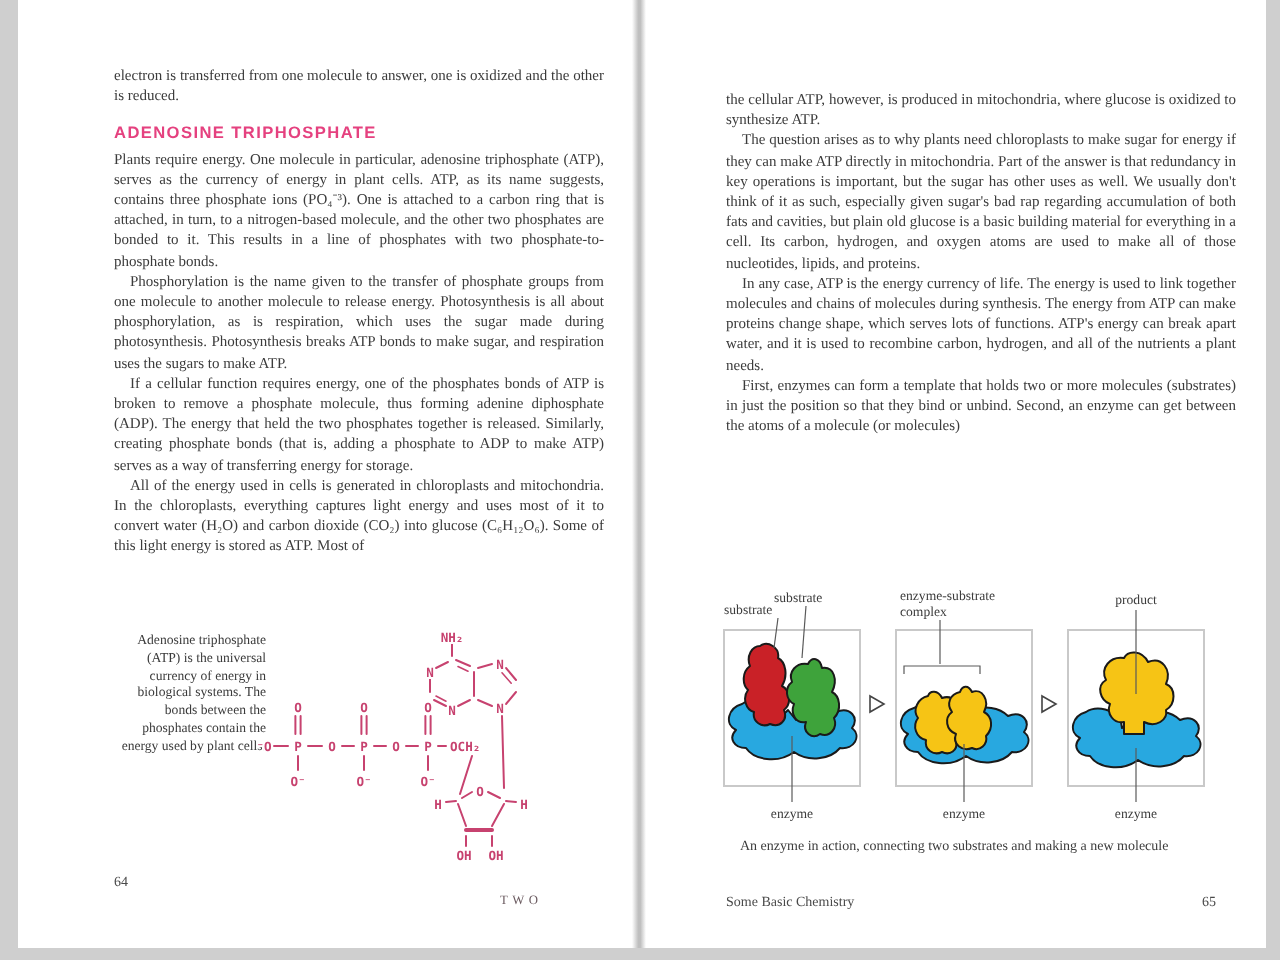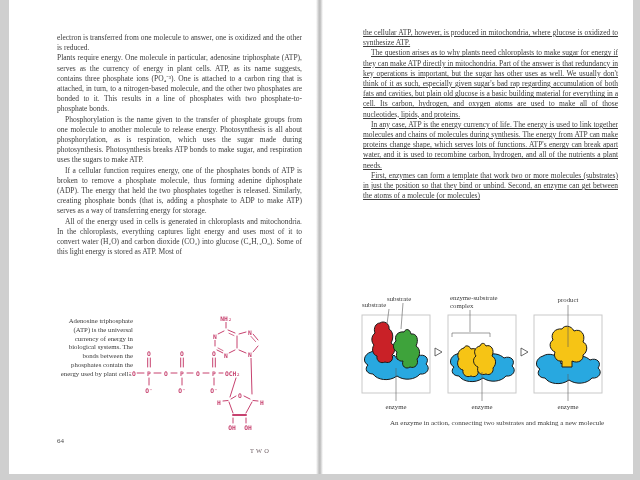--- a/index.html
+++ b/index.html
@@ -25,31 +25,32 @@
   .atom.start{text-anchor:start;}
   .footer{position:absolute;font-size:7px;color:#4a4a4a;}
   .runhead-two{position:absolute;left:250px;top:447px;font-size:6.4px;letter-spacing:2.2px;color:#6b5b60;}
   .rfooter{position:absolute;left:363px;top:447px;width:245px;display:flex;
            justify-content:space-between;font-size:7px;color:#4a4a4a;}
   .diagram{position:absolute;left:360px;top:292px;}
   .panel{fill:none;stroke:#c9c9c9;stroke-width:1;}
   .dlabel{font-family:"Liberation Serif",serif;font-size:6.8px;fill:#3c3c3c;}
   .pline{stroke:#5a5a5a;stroke-width:0.6;fill:none;}
   .blob{stroke:#1a1a1a;stroke-width:1;stroke-linejoin:round;}
-  .dcaption{position:absolute;left:370px;top:419px;font-size:7px;color:#3c3c3c;margin-left:20px;}
+  .dcaption{position:absolute;left:370px;top:419px;font-size:7px;color:#3c3c3c;}
 </style>
 </head>
 <body>
 
 <div class="stage">
   <div class="spread"></div>
   <div class="gutter"></div>
 
   <div class="col" style="left:57px;top:33px;width:245px;">
     <p class="noindent">electron is transferred from one molecule to answer, one is oxidized and the other is reduced.</p>
+    <h2>ADENOSINE TRIPHOSPHATE</h2>
     <p class="noindent">Plants require energy. One molecule in particular, adenosine triphosphate (ATP), serves as the currency of energy in plant cells. ATP, as its name suggests, contains three phosphate ions (PO₄⁻³). One is attached to a carbon ring that is attached, in turn, to a nitrogen-based molecule, and the other two phosphates are bonded to it. This results in a line of phosphates with two phosphate-to-phosphate bonds.</p>
     <p>Phosphorylation is the name given to the transfer of phosphate groups from one molecule to another molecule to release energy. Photosynthesis is all about phosphorylation, as is respiration, which uses the sugar made during photosynthesis. Photosynthesis breaks ATP bonds to make sugar, and respiration uses the sugars to make ATP.</p>
     <p>If a cellular function requires energy, one of the phosphates bonds of ATP is broken to remove a phosphate molecule, thus forming adenine diphosphate (ADP). The energy that held the two phosphates together is released. Similarly, creating phosphate bonds (that is, adding a phosphate to ADP to make ATP) serves as a way of transferring energy for storage.</p>
     <p>All of the energy used in cells is generated in chloroplasts and mitochondria. In the chloroplasts, everything captures light energy and uses most of it to convert water (H₂O) and carbon dioxide (CO₂) into glucose (C₆H₁₂O₆). Some of this light energy is stored as ATP. Most of</p>
   </div>
 
   <div class="figcaption">Adenosine triphosphate (ATP) is the universal currency of energy in biological systems. The bonds between the phosphates contain the energy used by plant cells.</div>
 
   <svg class="molecule" width="200" height="140" viewBox="0 0 200 140">
 
@@ -124,25 +125,25 @@
     <text class="atom" x="118" y="92">O</text>
     <text class="atom" x="97" y="98.5">H</text>
     <text class="atom" x="140" y="98.5">H</text>
     <text class="atom" x="110" y="124">OH</text>
     <text class="atom" x="126" y="124">OH</text>
   </svg>
 
   <div class="footer" style="left:57px;top:437px;">64</div>
   <div class="runhead-two">TWO</div>
 
-  <div class="col" style="left:363px;top:28px;width:255px;text-decoration:underline;">
+  <div class="col" style="left:363px;top:45px;width:255px;">
     <p class="noindent">the cellular ATP, however, is produced in mitochondria, where glucose is oxidized to synthesize ATP.</p>
     <p>The question arises as to why plants need chloroplasts to make sugar for energy if they can make ATP directly in mitochondria. Part of the answer is that redundancy in key operations is important, but the sugar has other uses as well. We usually don't think of it as such, especially given sugar's bad rap regarding accumulation of both fats and cavities, but plain old glucose is a basic building material for everything in a cell. Its carbon, hydrogen, and oxygen atoms are used to make all of those nucleotides, lipids, and proteins.</p>
     <p>In any case, ATP is the energy currency of life. The energy is used to link together molecules and chains of molecules during synthesis. The energy from ATP can make proteins change shape, which serves lots of functions. ATP's energy can break apart water, and it is used to recombine carbon, hydrogen, and all of the nutrients a plant needs.</p>
-    <p>First, enzymes can form a template that work two or more molecules (substrates) in just the position so that they bind or unbind. Second, an enzyme can get between the atoms of a molecule (or molecules)</p>
+    <p>First, enzymes can form a template that holds two or more molecules (substrates) in just the position so that they bind or unbind. Second, an enzyme can get between the atoms of a molecule (or molecules)</p>
   </div>
 
   <svg class="diagram" width="252" height="122" viewBox="0 0 252 122">
     <defs>
       <path id="enz" d="M8,73 C2,70 4,62 11,60 C17,56 25,60 28,62 L29,68 L34,63 L38,68 L39,62 C46,58 54,60 58,64 C65,61 70,67 66,72 C71,76 67,83 60,82 C55,88 44,89 37,84 C29,90 17,88 13,82 C7,82 4,77 8,73 Z"></path>
     </defs>
 
     <rect class="panel" x="2" y="23" width="68" height="78"></rect>
     <rect class="panel" x="88" y="23" width="68" height="78"></rect>
     <rect class="panel" x="174" y="23" width="68" height="78"></rect>
@@ -175,13 +176,17 @@
     <text class="dlabel" x="90" y="8">enzyme-substrate</text>
     <text class="dlabel" x="90" y="16">complex</text>
     <text class="dlabel" x="208" y="10" text-anchor="middle">product</text>
     <text class="dlabel" x="36" y="117" text-anchor="middle">enzyme</text>
     <text class="dlabel" x="122" y="117" text-anchor="middle">enzyme</text>
     <text class="dlabel" x="208" y="117" text-anchor="middle">enzyme</text>
   </svg>
 
   <div class="dcaption">An enzyme in action, connecting two substrates and making a new molecule</div>
 
+  <div class="rfooter">
+    <span>Some Basic Chemistry</span>
+    <span>65</span>
+  </div>
 </div>
 
 </body></html>

